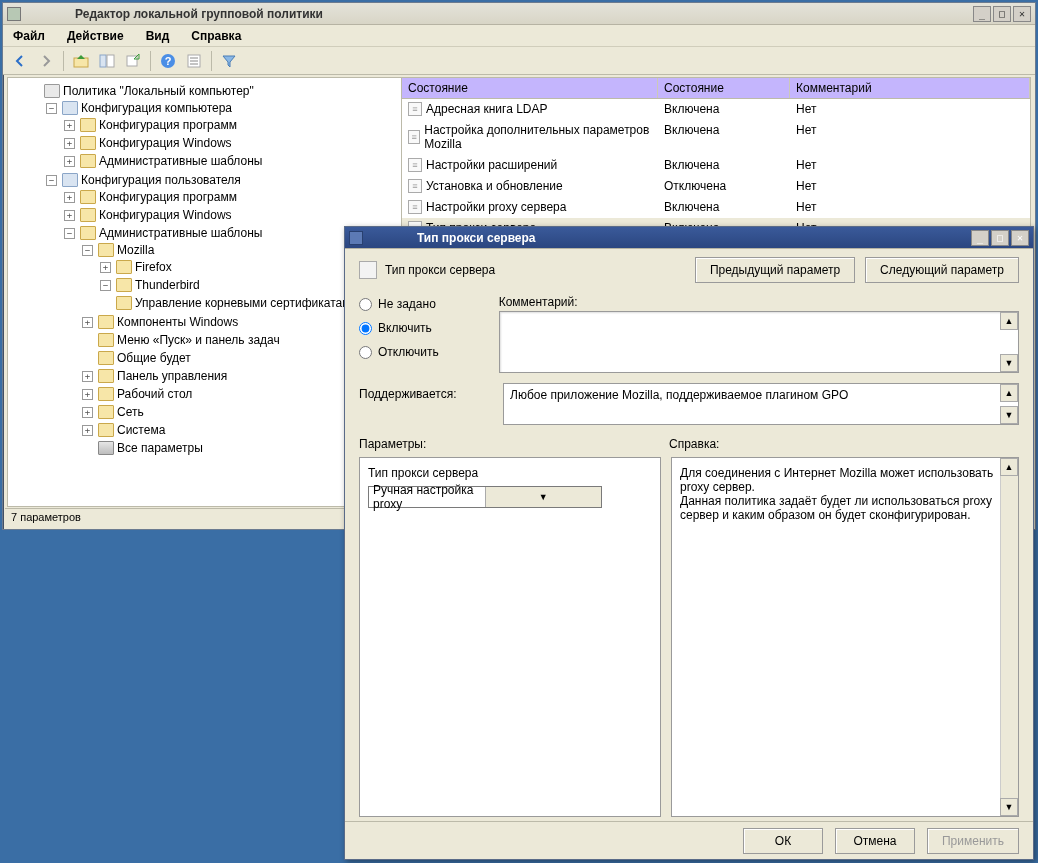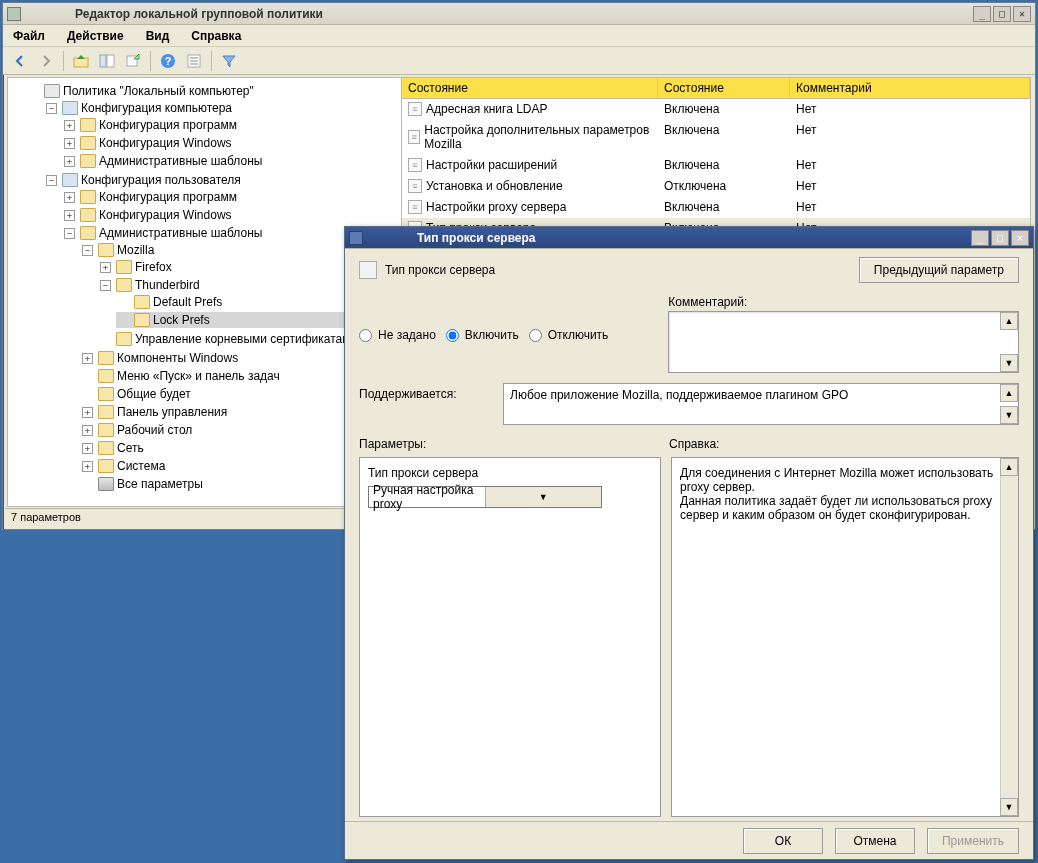--- a/index.html
+++ b/index.html
@@ -31,21 +31,21 @@
 .tree .row { display:flex; align-items:center; gap:3px; padding:1px 2px; cursor:default; }
 .tree .row.sel { background:#d6d6d6; }
 .pm { width:11px; height:11px; border:1px solid #999; background:#fff; display:inline-flex; align-items:center; justify-content:center; font-size:9px; line-height:9px; color:#555; font-family:monospace; margin-right:2px; }
 .pm.sp { border:none; background:transparent; }
 .ficon { width:16px; height:14px; background:#f7e6a8; border:1px solid #caa84b; border-radius:1px; display:inline-block; }
 .ficon.machine { background:#d9e4f1; border-color:#8aa5c7; }
 .ficon.root { background:#e9e9e9; border-color:#999; }
 .ficon.gear { background:linear-gradient(#e6e6e6,#bdbdbd); border-color:#888; position:relative; }
 
 
-.list-header { display:flex; background:#fde047; border-bottom:1px solid #bcbaa9; position:sticky; top:0; }
+.list-header { display:flex; background:#c4b5fd; border-bottom:1px solid #bcbaa9; position:sticky; top:0; }
 .list-header div, .list-row div { padding:3px 6px; }
 .list-header div { border-right:1px solid #ccc9b8; }
 .col1 { width:256px; }
 .col2 { width:132px; }
 .col3 { flex:1; }
 .list-row { display:flex; border-bottom:1px solid transparent; }
 .list-row.sel { background:#ece9d8; }
 .list-row .col1 { display:flex; align-items:center; gap:4px; }
 .li-ico { width:14px; height:14px; border:1px solid #aaa; background:#f9f9f9; display:inline-flex; align-items:center; justify-content:center; font-size:9px; color:#999; }
 
@@ -56,21 +56,21 @@
 .dialog .titlebar { background:linear-gradient(#3a5a9a,#2b4680); color:#fff; }
 .dialog .titlebar .ticon { background:#5c7ab5; border-color:#284070; }
 .dialog .body { flex:1; padding:8px 14px 4px; display:flex; flex-direction:column; gap:6px; overflow:hidden; }
 .dialog .top-row { display:flex; align-items:center; justify-content:space-between; }
 .dialog .top-row .setname { display:flex; align-items:center; gap:8px; }
 .dialog .top-row .setname .si { width:18px; height:18px; background:#f3f3f3; border:1px solid #aaa; }
 .nav-btns { display:flex; gap:10px; }
 .btn { padding:5px 14px; background:#ece9d8; border:1px solid #9a9a9a; box-shadow:inset 1px 1px 0 #fff; cursor:default;text-align:right; }
 
 .state-row { display:flex; gap:20px; margin-top:6px; }
-.radios { display:flex; flex-direction:row; gap:10px; padding-top:2px; }
+.radios { display:flex; flex-direction:column; gap:10px; padding-top:2px; }
 .radios label { display:flex; align-items:center; gap:6px; }
 .comments { flex:1; display:flex; flex-direction:column;padding-left:40px; }
 .comments .lbl { margin-bottom:2px; }
 .comments .box { height:62px; background:#fff; border:1px solid #9a9a9a; box-shadow:inset 1px 1px 2px #ddd; position:relative; }
 .scrl-up, .scrl-dn { position:absolute; right:0; width:18px; height:18px; background:#ece9d8; border:1px solid #aaa; display:flex; align-items:center; justify-content:center; font-size:9px; }
 .scrl-up { top:0; } .scrl-dn { bottom:0; }
 
 .support-row { display:flex; gap:8px; align-items:flex-start; margin-top:4px; }
 .support-row .lbl { width:136px; padding-top:4px; }
 .support-row .box { flex:1; height:42px; background:#fff; border:1px solid #9a9a9a; padding:4px 22px 4px 6px; position:relative; }
@@ -250,36 +250,20 @@
                               <span class="ficon"></span>
                               <span>Firefox</span>
                             </div>
                           </li>
                         <li>
                           <div class="row">
                               <span class="pm">−</span>
                               <span class="ficon"></span>
                               <span>Thunderbird</span>
                             </div>
-                          <ul>
-                            <li>
-                                <div class="row">
-                                  <span class="pm sp"></span>
-                                  <span class="ficon"></span>
-                                  <span>Default Prefs</span>
-                                </div>
-                              </li>
-                            <li>
-                                <div class="row sel">
-                                  <span class="pm sp"></span>
-                                  <span class="ficon"></span>
-                                  <span>Lock Prefs</span>
-                                </div>
-                              </li>
-                          </ul>
                         </li>
                         <li>
                             <div class="row">
                               <span class="pm sp"></span>
                               <span class="ficon"></span>
                               <span>Управление корневыми сертификатами</span>
                             </div>
                           </li>
                       </ul>
                     </li>
@@ -432,20 +416,21 @@
   </div>
 
   <div class="body">
     <div class="top-row">
       <div class="setname">
         <span class="si"></span>
         <span>Тип прокси сервера</span>
       </div>
       <div class="nav-btns">
         <div class="btn">Предыдущий параметр</div>
+        <div class="btn">Следующий параметр</div>
       </div>
     </div>
 
     <div class="state-row">
       <div class="radios">
         <label>
             <input type="radio" name="st" style="">
             <span>Не задано</span>
           </label>
         <label>

